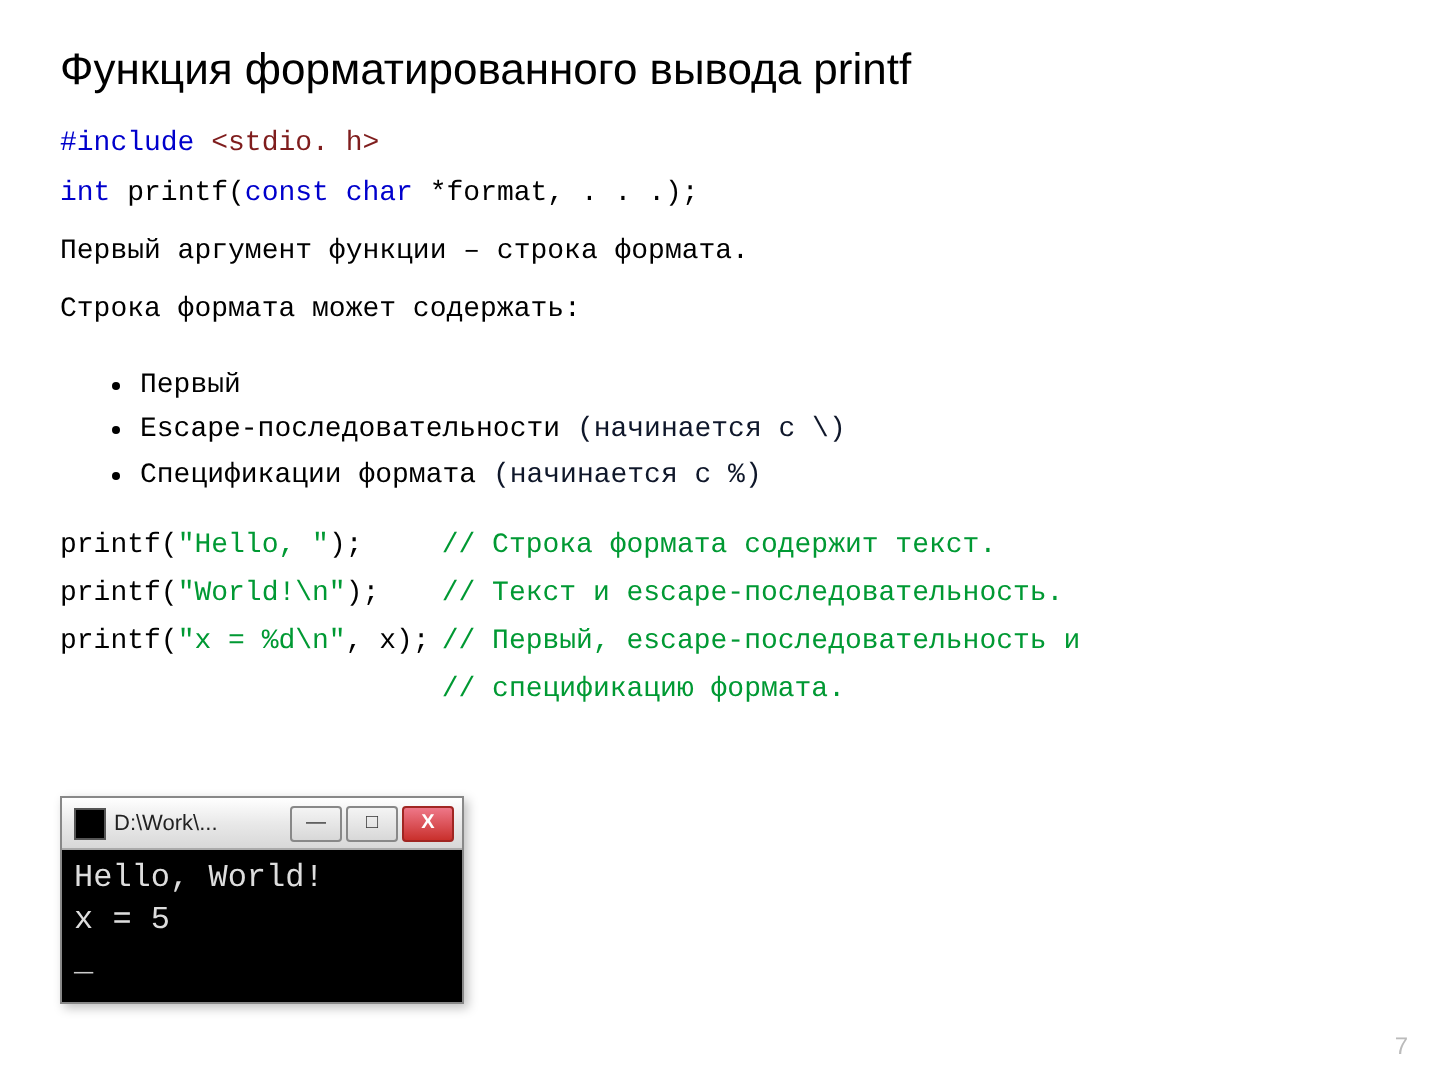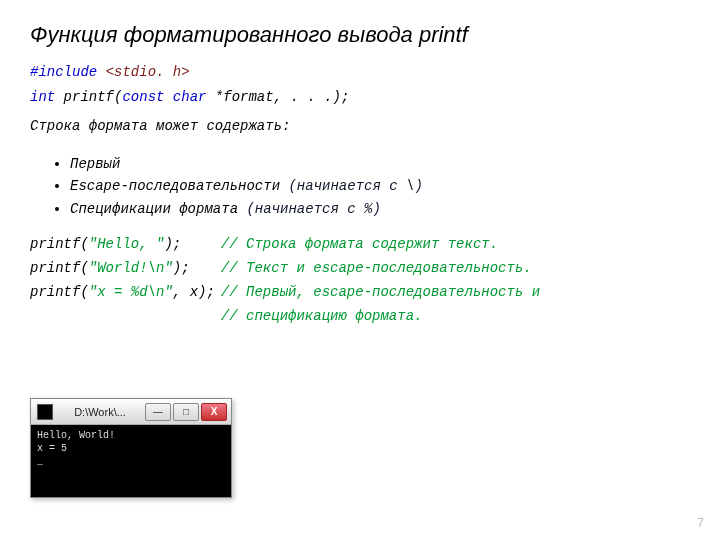--- a/index.html
+++ b/index.html
@@ -8,21 +8,20 @@
     width: 720px;
     height: 540px;
     font-family: Verdana, Arial, sans-serif;
     background: #fff;
     position: relative;
     overflow: hidden;
   }
   .slide {
     padding: 22px 30px 10px 30px;
     box-sizing: border-box;
-    font-style: italic;
   }
   h1 {
     font-size: 22px;
     font-weight: normal;
     margin: 0 0 14px 0;
     color: #000;
   }
   .mono {
     font-family: "Courier New", monospace;
     font-size: 14px;
@@ -69,21 +68,20 @@
     font-family: Arial, sans-serif;
   }
   .titlebar {
     height: 26px;
     background: linear-gradient(to bottom, #fff 0%, #e9e9e9 50%, #d8d8d8 100%);
     border-bottom: 1px solid #aaa;
     display: flex;
     align-items: center;
     padding: 0 4px 0 6px;
     box-sizing: border-box;
-    text-align: center;
   }
   .win-icon {
     width: 14px; height: 14px; background:#000; margin-right:4px; border:1px solid #555;
   }
   .win-title {
     flex: 1;
     font-size: 11px;
     color: #222;
     white-space: nowrap;
     overflow: hidden;
@@ -100,21 +98,21 @@
   }
   .win-btn.close {
     background: linear-gradient(to bottom,#e78,#c9302c);
     color:#fff; font-weight:bold;
     border-color:#a02622;
   }
   .console-body {
     background: #000;
     color: #ddd;
     font-family: "Lucida Console","Courier New",monospace;
-    font-size: 10px;
+    font-size: 16px;
     padding: 4px 6px 10px 6px;
     min-height: 58px;
     white-space: pre;
     line-height: 1.3;
   }
   .cursor { color:#ccc; }
   .page-num {
     position:absolute;
     right:16px;
     bottom:10px;
@@ -132,20 +130,21 @@
   <div class="mono">
     <span class="kw">#include</span>
     <span> </span>
     <span class="include-arg">&lt;stdio. h&gt;</span>
   </div>
 
   <div class="mono" style="margin-top:4px;">
     <span class="kw">int </span><span>printf(</span><span class="kw">const </span><span class="kw">char </span><span>*format, . . .);</span>
   </div>
 
+  <p class="para">Первый аргумент функции – строка формата.</p>
 
   <p class="para" style="margin-bottom:16px;">Строка формата может содержать:</p>
   <ul>
     <li>Первый</li>
     <li>
       <span>Escape-последовательности </span><span class="grn">(начинается с \)</span>
     </li>
     <li>
       <span>Спецификации формата </span><span class="grn">(начинается с %)</span>
     </li>

